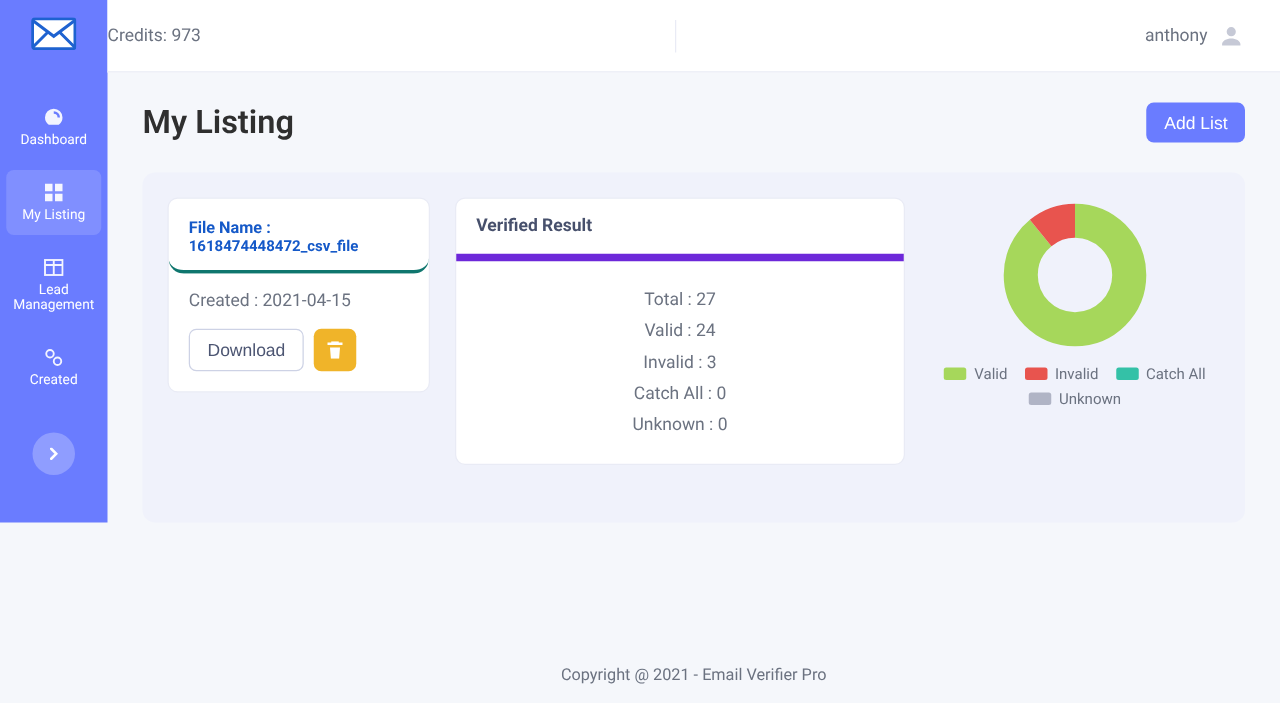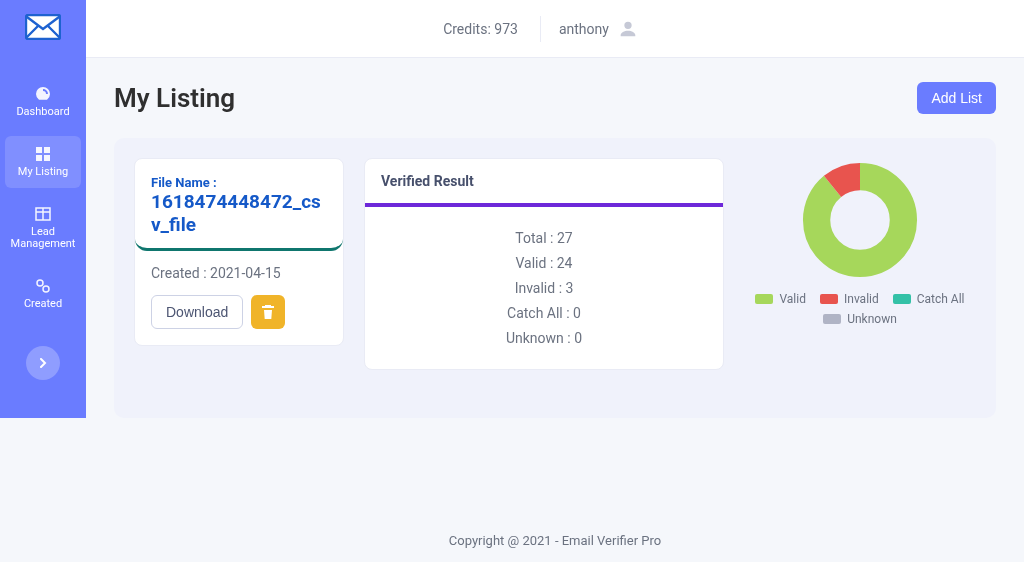--- a/index.html
+++ b/index.html
@@ -5,44 +5,44 @@
     * { box-sizing: border-box; margin: 0; padding: 0; }
     body { font-family: -apple-system, "Segoe UI", Roboto, Arial, sans-serif; background: #f5f7fb; width: 1024px; height: 562px; overflow: hidden; position: relative; }
 
     .sidebar { position: absolute; left: 0; top: 0; width: 86px; height: 418px; background: #6a7cff; display: flex; flex-direction: column; align-items: center; padding-top: 14px; }
     .sidebar .logo { width: 36px; height: 26px; margin-bottom: 28px; }
     .sidebar .nav-item { width: 76px; text-align: center; color: #ffffff; font-size: 11px; line-height: 1.1; padding: 10px 2px; margin: 4px 0; border-radius: 6px; cursor: pointer; }
     .sidebar .nav-item.active { background: rgba(255,255,255,0.15); }
     .sidebar .nav-item .nav-icon { display: block; margin: 0 auto 4px; width: 16px; height: 16px; opacity: .92; }
     .sidebar .collapse-btn { width: 34px; height: 34px; border-radius: 50%; background: rgba(255,255,255,0.25); display: flex; align-items: center; justify-content: center; color: #fff; margin-top: 22px; cursor: pointer; }
 
-    .topbar { position: absolute; left: 86px; right: 0; top: 0; height: 58px; background: #ffffff; border-bottom: 1px solid #e9ebf5; display: flex; align-items: center; justify-content: center; padding-right: 28px; }
+    .topbar { position: absolute; left: 86px; right: 0; top: 0; height: 58px; background: #ffffff; border-bottom: 1px solid #e9ebf5; display: flex; align-items: center; justify-content: space-between; padding-right: 28px; }
     .topbar .credits { color: #6b7280; font-size: 14px; padding-right: 22px; }
     .topbar .divider { width: 1px; height: 26px; background: #e9ebf5; margin-right: 18px; }
     .topbar .user { color: #6b7280; font-size: 14px; display: flex; align-items: center; gap: 8px; }
     .topbar .user .avatar-icon { width: 22px; height: 22px; fill: #c6c9d6; }
 
     .main { position: absolute; left: 86px; right: 0; top: 58px; bottom: 0; padding: 24px 28px 0 28px; overflow: hidden; }
     .page-head { display: flex; align-items: center; justify-content: space-between; margin-bottom: 24px; }
     .page-title { font-size: 26px; font-weight: 600; color: #2f2f2f; }
     .add-list-btn { background: #6a7cff; color: #fff; border: none; border-radius: 6px; padding: 8px 14px; font-size: 14px; cursor: pointer; }
 
     .card-area { background: #f0f2fb; border-radius: 10px; padding: 20px; min-height: 280px; display: flex; gap: 20px; align-items: flex-start; }
 
     .file-card { background: #ffffff; border: 1px solid #e9ebf5; border-radius: 8px; width: 210px; overflow: hidden; }
     .file-card .fc-top { padding: 16px 16px 12px 16px; border-bottom: 3px solid #0f766e; border-radius: 12px; }
     .file-card .fc-top .fname-label { font-size: 13px; font-weight: 700; color: #1559c8; }
-    .file-card .fc-top a.fname { display: block; font-size: 19px; font-weight: 700; color: #1559c8; text-decoration: none; word-break: break-all; }
+    .file-card .fc-top a.fname { display: block; font-size: 12px; font-weight: 700; color: #1559c8; text-decoration: none; word-break: break-all; }
     .file-card .fc-body { padding: 14px 16px 16px 16px; color: #6b7280; font-size: 14px; }
     .fc-actions { margin-top: 14px; display: flex; gap: 8px; }
     .dl-btn { border: 1px solid #cdd2e5; background: #fff; color: #4c5572; border-radius: 6px; padding: 7px 14px; font-size: 14px; cursor: pointer; }
     .trash-btn { border: none; background: #f0b429; color: #fff; width: 34px; height: 34px; border-radius: 6px; display: flex; align-items: center; justify-content: center; cursor: pointer; }
 
     .verify-card { background: #ffffff; border: 1px solid #e9ebf5; border-radius: 8px; width: 360px; }
-    .vc-head { padding: 14px 16px; border-bottom: 4px solid #6d28d9; font-size: 14px; font-weight: 700; color: #47506c; }
+    .vc-head { padding: 14px 16px; border-bottom: 6px solid #6d28d9; font-size: 14px; font-weight: 700; color: #47506c; }
     .vc-body { display: flex; }
     .vc-col { flex: 1; padding: 14px 16px; color: #6b7280; font-size: 14px; text-align: center; }
     .vc-col + .vc-col { border-left: 1px solid #eceef8; }
     .vc-col div { margin: 9px 0; }
 
     .chart-wrap { flex: 1; display: flex; flex-direction: column; align-items: center; justify-content: center; }
     .chart { width: 124px; height: 124px; margin-bottom: 10px; }
     .legend { display: flex; flex-wrap: wrap; justify-content: center; gap: 6px 14px; font-size: 12px; color: #6b7280; max-width: 240px; }
     .legend .li { display: flex; align-items: center; gap: 6px; }
     .legend .sw { width: 18px; height: 10px; border-radius: 2px; display: inline-block; }

